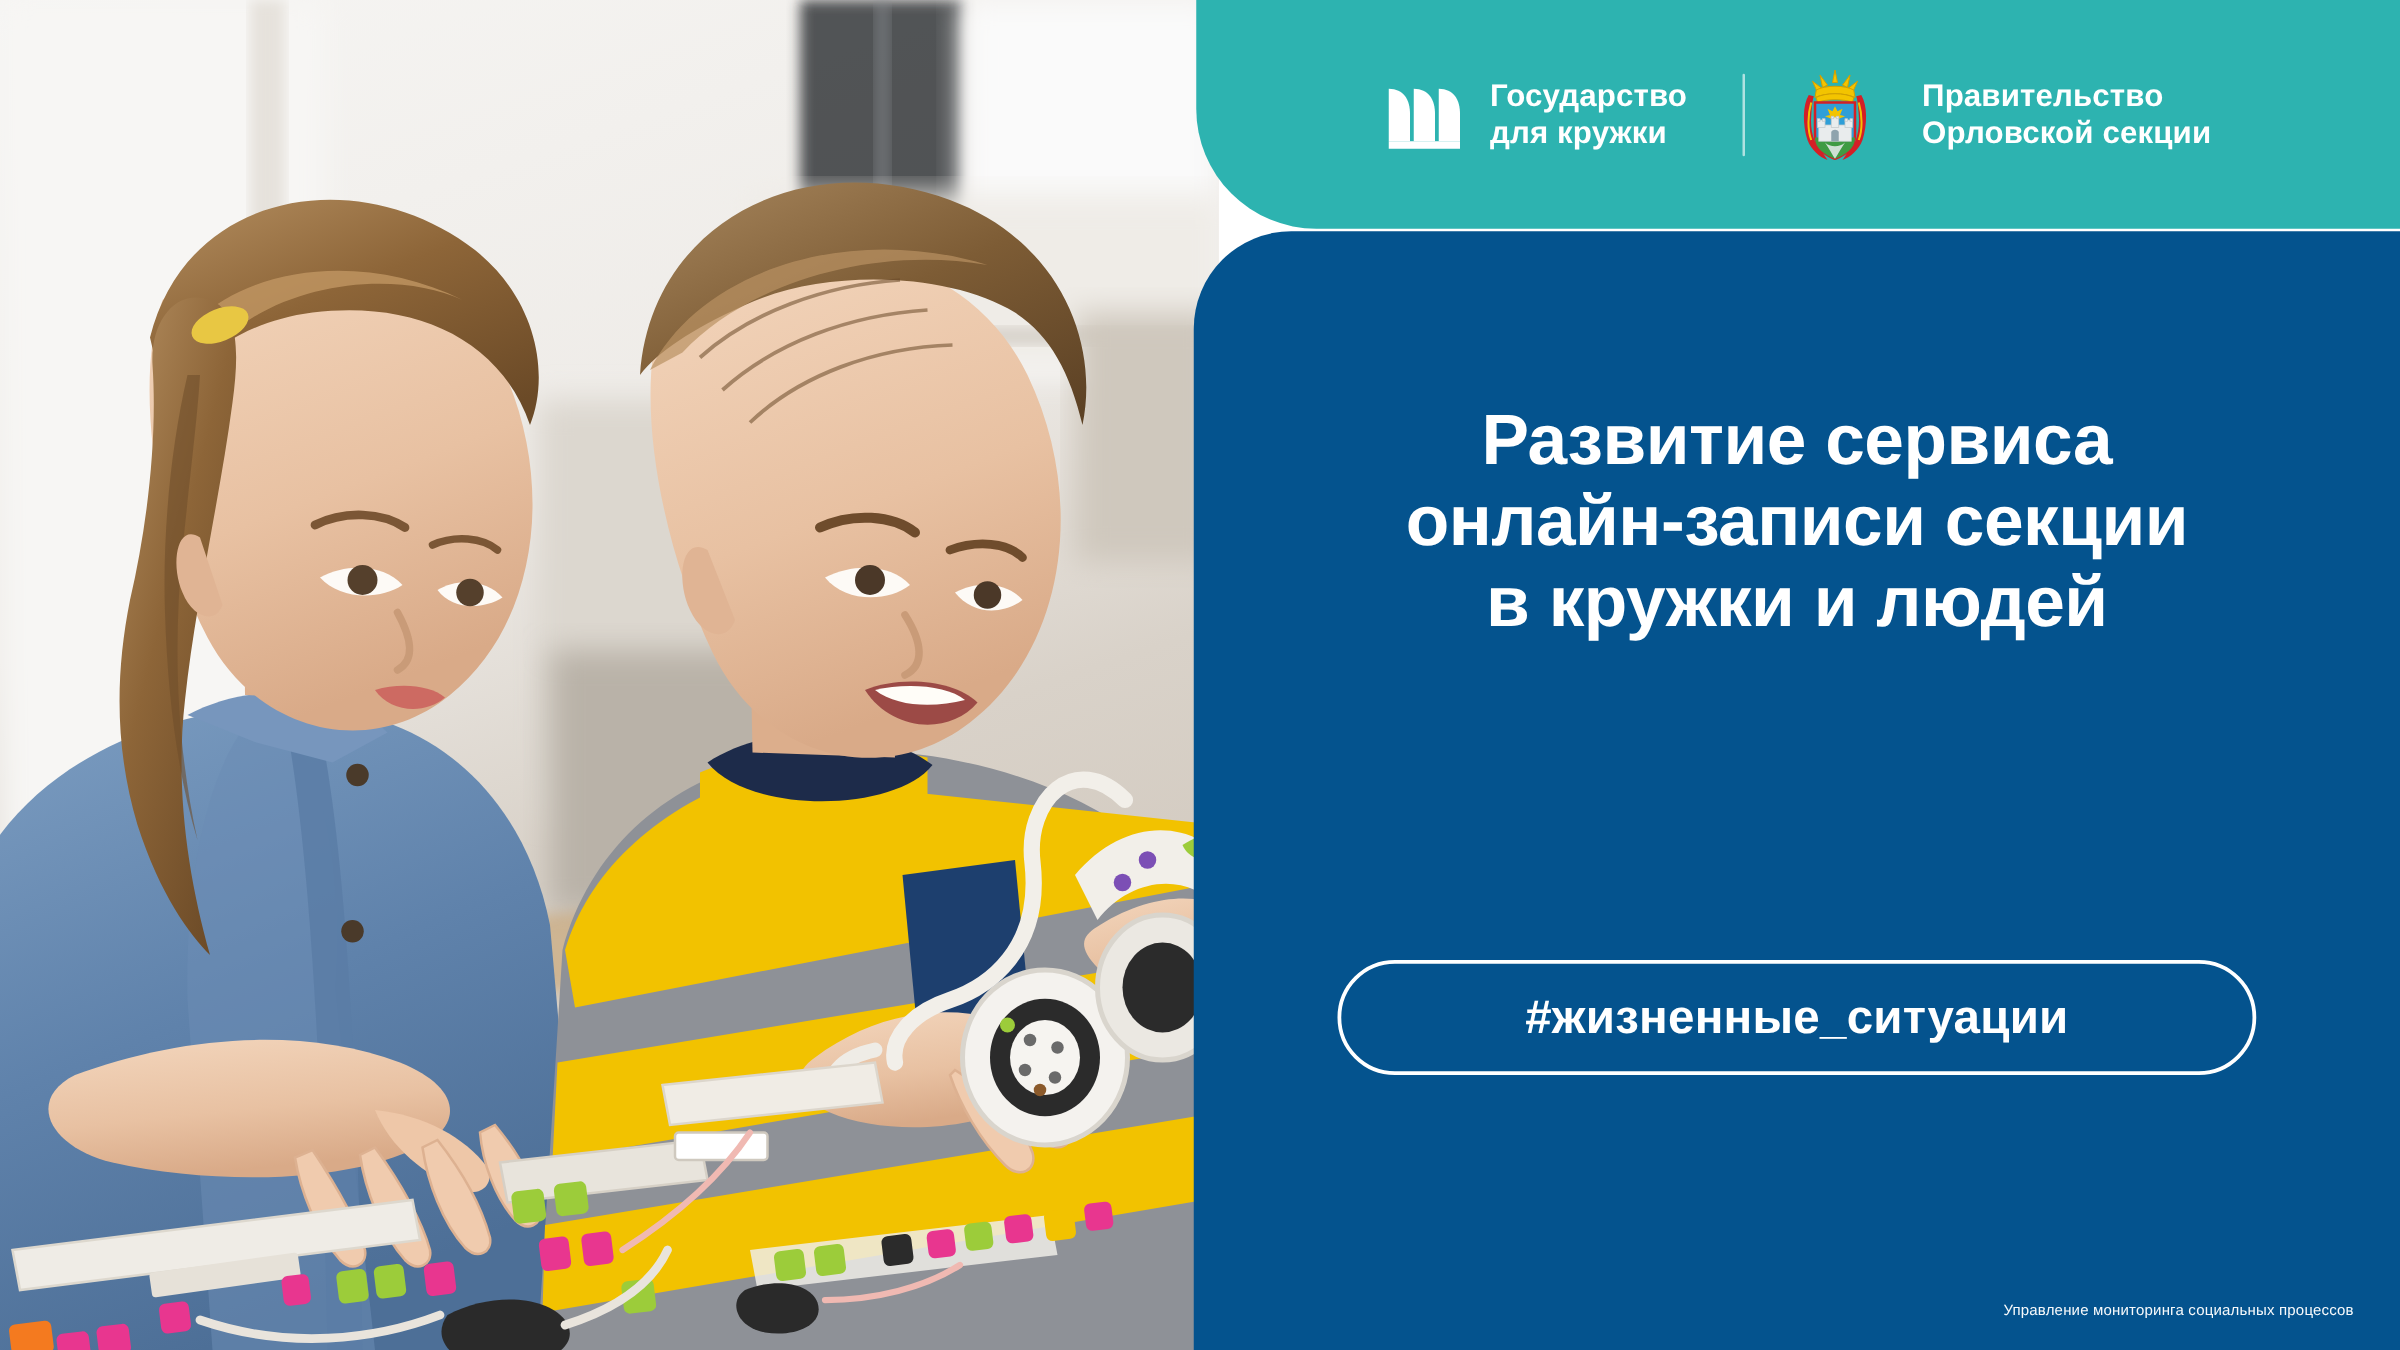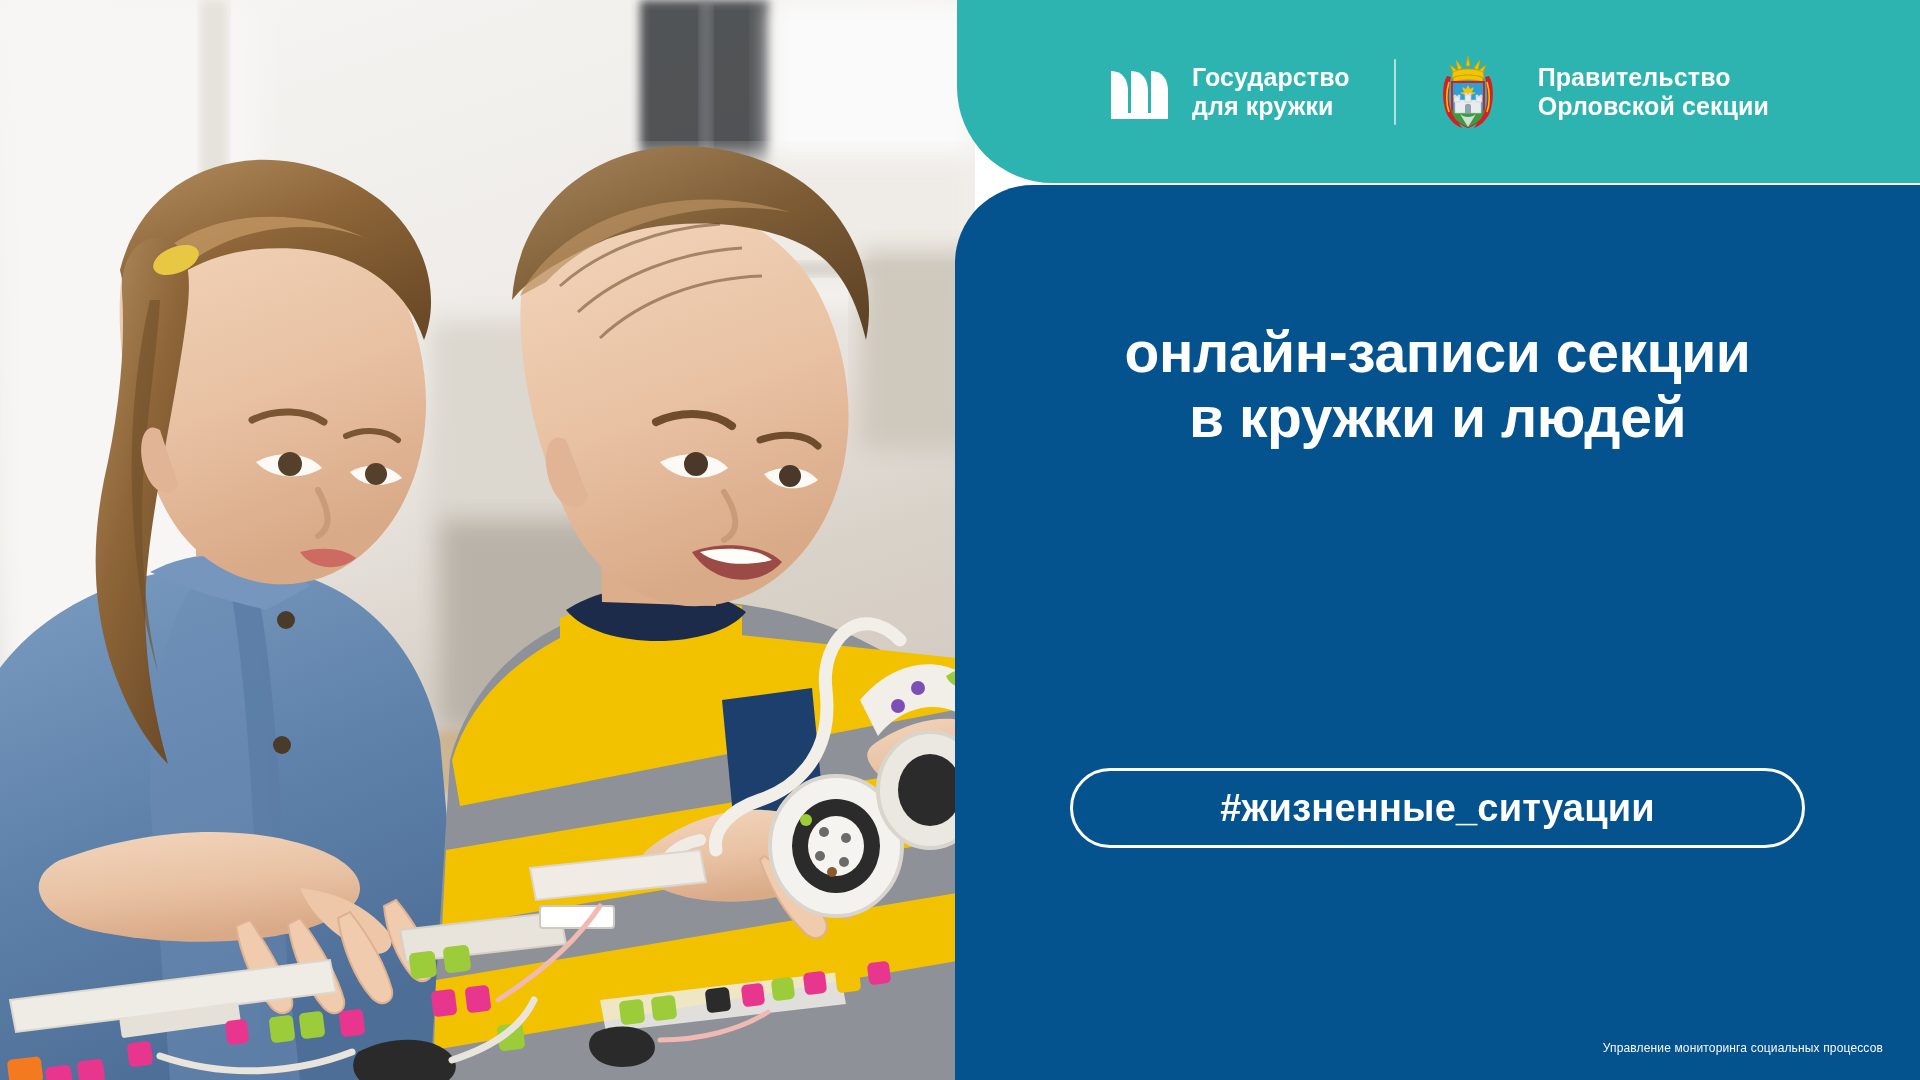--- a/index.html
+++ b/index.html
@@ -56,21 +56,21 @@
   }
   .headline .ln { display:block; white-space:nowrap; }
 
   
   .pill-wrap {
     position:absolute; left:975px; top:768px; width:925px;
     display:flex; justify-content:center;
   }
   .pill {
     display:inline-flex; align-items:center; justify-content:center;
-    min-width:735px; height:80px; padding:0 52px;
+    min-width:735px; height:92px; padding:0 52px;
     border:3px solid #ffffff; border-radius:46px;
     color:#ffffff; font-size:38px; font-weight:700; letter-spacing:.2px;
     background:transparent;
   }
 
   
   .footer {
     position:absolute; right:37px; bottom:25px;
     color:#ffffff; font-size:12px; font-weight:400; letter-spacing:.15px;
     opacity:.97;
@@ -365,20 +365,21 @@
 
           <path d="M20 60 C24 66 26 70 28 73 C30 70 32 66 36 60 C32 64 24 64 20 60 Z" fill="#e9eced" opacity=".85"></path>
         </svg>
       </span>
       <span class="brand-text">Правительство
 Орловской секции</span>
     </div>
   </div>
 
   <div class="headline">
+    <span class="ln">Развитие сервиса</span>
     <span class="ln">онлайн-записи секции</span>
     <span class="ln">в кружки и людей</span>
   </div>
 
   <div class="pill-wrap">
     <div class="pill">#жизненные_ситуации</div>
   </div>
 
   <div class="footer">Управление мониторинга социальных процессов</div>
 

